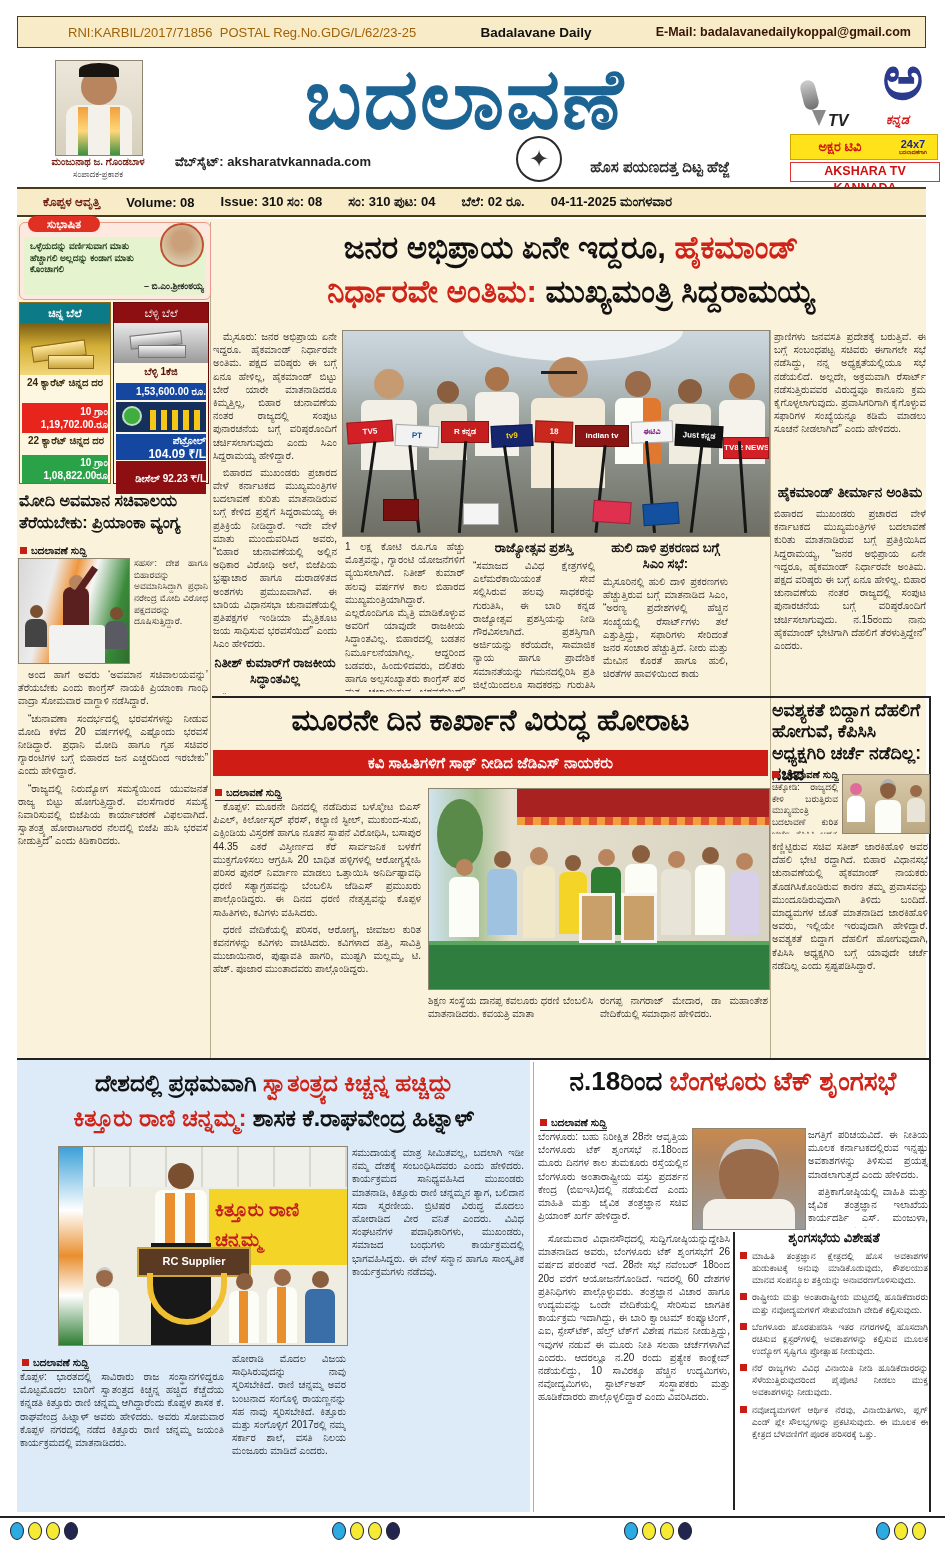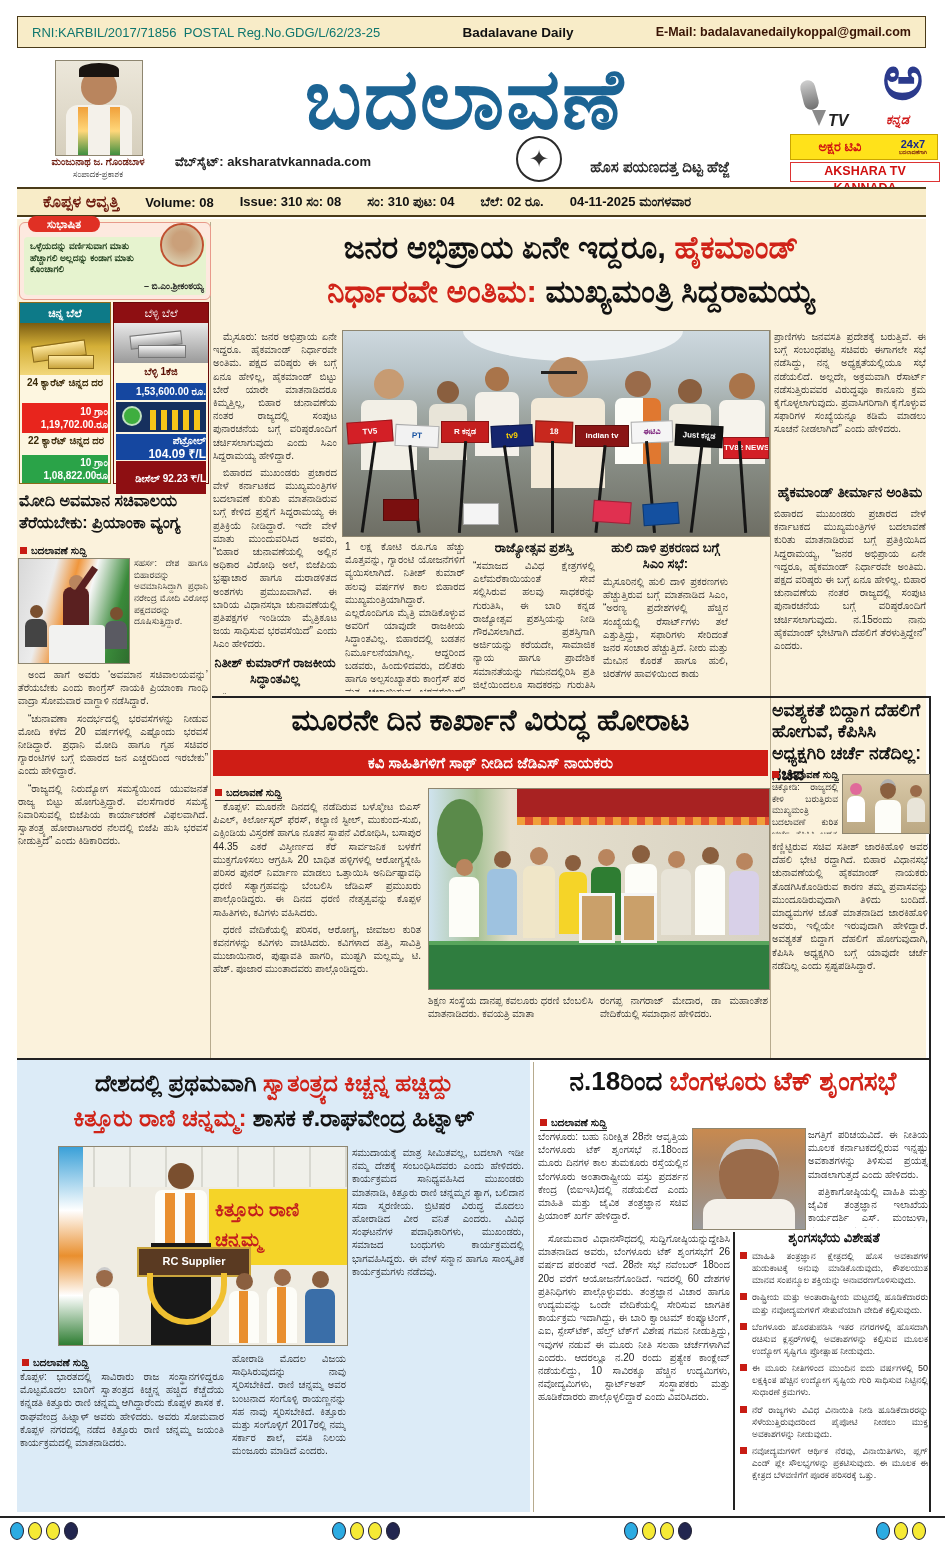--- a/index.html
+++ b/index.html
@@ -30,21 +30,21 @@
                text-align:justify;color:#1e1e1e;}
   .bullet-item i{flex:0 0 auto;width:7px;height:7px;background:#c81c14;margin-top:2px;}
 </style>
 </head>
 <body>
 
 <div class="page">
 
   <div class="abs" style="left:17px;top:16px;width:909px;height:32px;background:#f8ecc8;border:1.5px solid #4a3b19;
               display:flex;align-items:center;justify-content:space-between;padding:0 14px;box-sizing:border-box;">
-    <span style="font-size:13px;color:#0f766e;">
+    <span style="font-size:13px;color:#a16207;margin-left:36px;">
       <span>RNI:KARBIL/2017/71856</span>&nbsp;&nbsp;<span>POSTAL Reg.No.GDG/L/62/23-25</span>
     </span>
     <span style="font-size:13.5px;font-weight:700;color:#111;">Badalavane Daily</span>
     <span style="font-size:12.5px;font-weight:700;color:#3a1505;">E-Mail: badalavanedailykoppal@gmail.com</span>
   </div>
 
   <div class="abs" style="left:0;top:50px;width:945px;height:136px;background:#fff;">
 
     <div class="ph" style="left:55px;top:10px;width:86px;height:94px;background:linear-gradient(180deg,#ece7da,#d6cfbd);">
       <div class="abs" style="left:25px;top:8px;width:36px;height:36px;border-radius:50%;background:#b9855e;"></div>
@@ -77,21 +77,21 @@
           <span style="display:block;font-size:5.5px;font-weight:700;color:#7a1f10;">ಬದಲಾವಣೆಗಾಗಿ</span>
         </span>
       </div>
       <div class="abs" style="left:2px;top:108px;width:148px;height:18px;background:#fff;border:1px solid #d33;font-size:12.5px;
                   font-weight:700;color:#d01010;text-align:center;line-height:17px;">AKSHARA TV KANNADA</div>
     </div>
   </div>
 
   <div class="abs" style="left:17px;top:187px;width:909px;height:30px;background:#f8ecc8;border-top:2px solid #4a3b19;border-bottom:2px solid #4a3b19;
               display:flex;align-items:center;gap:26px;padding:0 10px;box-sizing:border-box;font-size:13px;font-weight:700;color:#111;">
-    <span style="color:#6e1d10;font-size:16px;padding-left:16px;">ಕೊಪ್ಪಳ ಆವೃತ್ತಿ</span>
+    <span style="color:#6e1d10;font-size:12px;padding-left:16px;">ಕೊಪ್ಪಳ ಆವೃತ್ತಿ</span>
     <span>Volume: 08</span>
     <span>Issue: 310 ಸಂ: 08</span>
     <span>ಸಂ: 310 ಪುಟ: 04</span>
     <span>ಬೆಲೆ: 02 ರೂ.</span>
     <span>04-11-2025 ಮಂಗಳವಾರ</span>
   </div>
 
   <div class="abs" style="left:17px;top:219px;width:909px;height:839px;background:#fbf2dc;"></div>
 
   <div class="vline" style="left:210px;top:222px;height:836px;"></div>
@@ -476,24 +476,20 @@
     <div class="bullet-item">
         <i></i>
         <span>ರಾಷ್ಟ್ರೀಯ ಮತ್ತು ಅಂತಾರಾಷ್ಟ್ರೀಯ ಮಟ್ಟದಲ್ಲಿ ಹೂಡಿಕೆದಾರರು ಮತ್ತು ನವೋದ್ಯಮಗಳಿಗೆ ಸೇತುವೆಯಾಗಿ ವೇದಿಕೆ ಕಲ್ಪಿಸುವುದು.</span>
       </div>
     <div class="bullet-item">
         <i></i>
         <span>ಬೆಂಗಳೂರು ಹೊರತುಪಡಿಸಿ ಇತರ ನಗರಗಳಲ್ಲಿ ಹೊಸದಾಗಿ ರಚಿಸುವ ಕ್ಲಸ್ಟರ್‌ಗಳಲ್ಲಿ ಅವಕಾಶಗಳನ್ನು ಕಲ್ಪಿಸುವ ಮೂಲಕ ಉದ್ಯೋಗ ಸೃಷ್ಟಿಗೂ ಪ್ರೋತ್ಸಾಹ ನೀಡುವುದು.</span>
       </div>
     <div class="bullet-item">
         <i></i>
-        <span>ಈ ಮೂರು ನೀತಿಗಳಿಂದ ಮುಂದಿನ ಐದು ವರ್ಷಗಳಲ್ಲಿ 50 ಲಕ್ಷಕ್ಕಿಂತ ಹೆಚ್ಚಿನ ಉದ್ಯೋಗ ಸೃಷ್ಟಿಯ ಗುರಿ ಸಾಧಿಸುವ ನಿಟ್ಟಿನಲ್ಲಿ ಸುಧಾರಣೆ ಕ್ರಮಗಳು.</span>
-      </div>
-    <div class="bullet-item">
-        <i></i>
         <span>ನೆರೆ ರಾಜ್ಯಗಳು ವಿವಿಧ ವಿನಾಯಿತಿ ನೀಡಿ ಹೂಡಿಕೆದಾರರನ್ನು ಸೆಳೆಯುತ್ತಿರುವುದರಿಂದ ಪೈಪೋಟಿ ನೀಡಲು ಮುಕ್ತ ಅವಕಾಶಗಳನ್ನು ನೀಡುವುದು.</span>
       </div>
     <div class="bullet-item">
         <i></i>
         <span>ನವೋದ್ಯಮಗಳಿಗೆ ಆರ್ಥಿಕ ನೆರವು, ವಿನಾಯಿತಿಗಳು, ಪ್ಲಗ್ ಎಂಡ್ ಪ್ಲೇ ಸೌಲಭ್ಶಗಳನ್ನು ಪ್ರಕಟಿಸುವುದು. ಈ ಮೂಲಕ ಈ ಕ್ಷೇತ್ರದ ಬೆಳವಣಿಗೆಗೆ ಪೂರಕ ಪರಿಸರಕ್ಕೆ ಒತ್ತು.</span>
       </div>
   </div>
   <div class="vline" style="left:533px;top:1062px;height:450px;"></div>
 
   <div class="hdark" style="left:0;top:1516px;width:945px;"></div>

